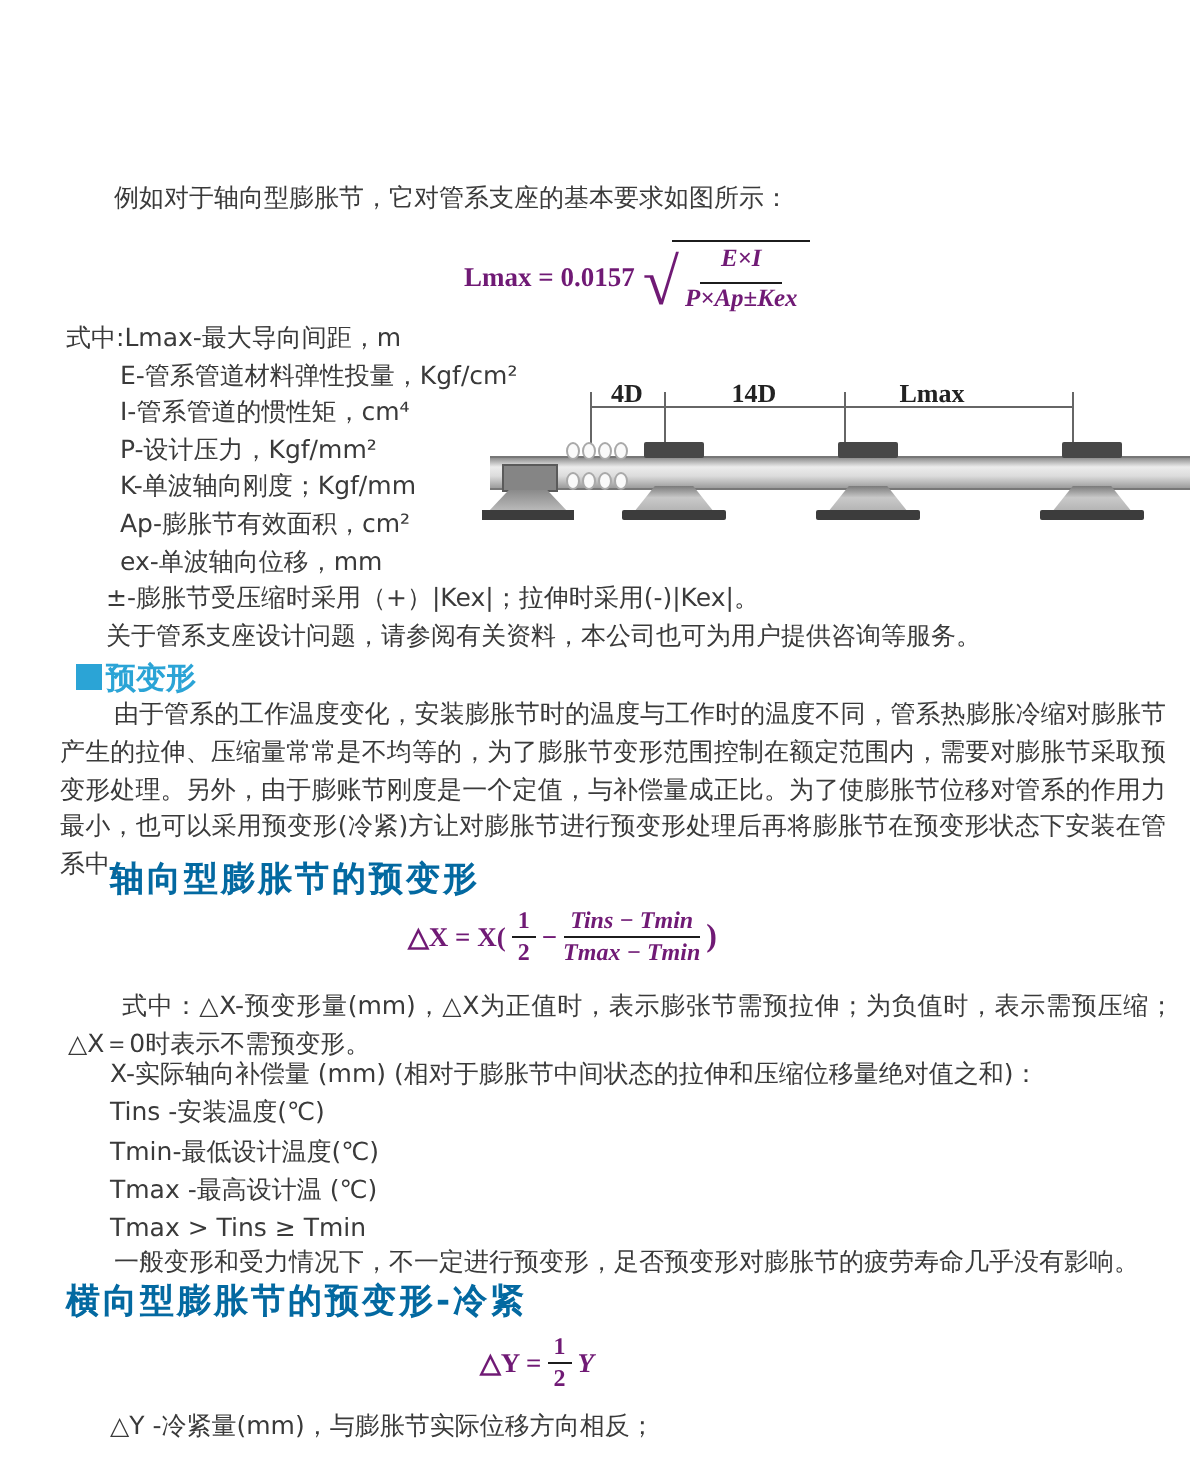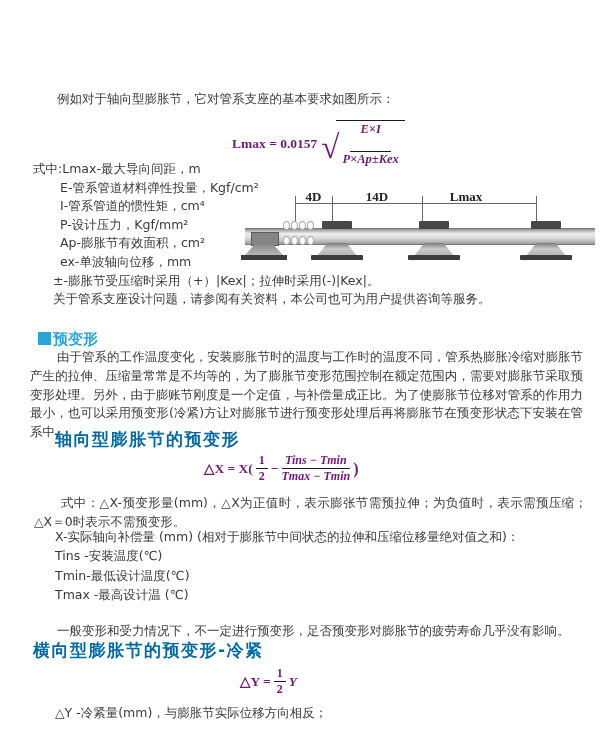--- a/index.html
+++ b/index.html
@@ -26,21 +26,21 @@
   
   .fx{font-family:"Liberation Serif",serif;font-weight:700;font-size:13.5px;color:#701a75;
       display:inline-flex;align-items:center;white-space:nowrap;}
   .fvar{font-style:italic;}
   .rad{font-size:33px;font-weight:400;line-height:26px;margin:0 -3px 0 4px;transform:translateY(3px);}
   .rooted{display:inline-flex;flex-direction:column;align-items:center;
           border-top:1.6px solid #1c1c1c;padding:1px 6px 0 6px;font-size:12.5px;}
   .frac{display:inline-flex;flex-direction:column;align-items:center;margin:0 3px;
         font-size:12px;line-height:1.25;}
   .frac .fnum{border-bottom:1.2px solid #1c1c1c;padding:0 3px;}
-  .rooted .fnum{border-bottom:1.2px solid #1c1c1c;padding:0 10px 14px 10px;font-style:italic;}
+  .rooted .fnum{border-bottom:1.2px solid #1c1c1c;padding:0 10px 4px 10px;font-style:italic;}
   .paren{font-size:16px;font-weight:700;}
   
   .diagram{left:243px;top:192px;width:354px;height:84px;}
   .dimline{position:absolute;left:52px;top:11px;width:241px;height:0;border-top:1px solid #666;}
   .tick{position:absolute;top:4px;width:0;height:32px;border-left:1px solid #666;}
   .dimlabel{position:absolute;top:-3px;font-family:"Liberation Serif",serif;font-weight:700;
             font-size:13px;color:#222;text-align:center;}
   .pipe{position:absolute;left:2px;top:36px;width:350px;height:15px;
         background:linear-gradient(to bottom,#8f8f8f 0%,#ececec 30%,#dcdcdc 60%,#9c9c9c 100%);
         border-top:1px solid #777;border-bottom:1px solid #777;}
@@ -73,20 +73,21 @@
       <span class="fnum fvar">E×I</span>
       <span class="fvar">P×Ap±Kex</span>
     </span>
   </div>
 
   <div class="abs defs" style="left:33px;top:160px;">
     <div class="def">式中:Lmax-最大导向间距，m</div>
     <div class="def ind">E-管系管道材料弹性投量，Kgf/cm²</div>
     <div class="def ind">I-管系管道的惯性矩，cm⁴</div>
     <div class="def ind">P-设计压力，Kgf/mm²</div>
+    <div class="def ind">K-单波轴向刚度；Kgf/mm</div>
     <div class="def ind">Ap-膨胀节有效面积，cm²</div>
     <div class="def ind">ex-单波轴向位移，mm</div>
     <div class="def ind2">±-膨胀节受压缩时采用（+）|Kex|；拉伸时采用(-)|Kex|。</div>
     <div class="def ind2">关于管系支座设计问题，请参阅有关资料，本公司也可为用户提供咨询等服务。</div>
   </div>
 
   <div class="abs diagram">
     <div class="dimline"></div>
     <div class="tick" style="left:52px;"></div>
     <div class="tick" style="left:89px;"></div>
@@ -145,20 +146,21 @@
     <span class="paren">)</span>
   </div>
 
   <p class="abs t indent" style="left:30px;top:489px;width:553px;margin:4px;">式中：△X-预变形量(mm)，△X为正值时，表示膨张节需预拉伸；为负值时，表示需预压缩；△X＝0时表示不需预变形。</p>
 
   <div class="abs params" style="left:55px;top:527px;">
     <div class="def">X-实际轴向补偿量 (mm) (相对于膨胀节中间状态的拉伸和压缩位移量绝对值之和)：</div>
     <div class="def">Tins -安装温度(℃)</div>
     <div class="def">Tmin-最低设计温度(℃)</div>
     <div class="def">Tmax -最高设计温 (℃)</div>
+    <div class="def">Tmax &gt; Tins ≥ Tmin</div>
   </div>
 
   <p class="abs t indent" style="left:30px;top:621px;width:553px;margin:0;">一般变形和受力情况下，不一定进行预变形，足否预变形对膨胀节的疲劳寿命几乎没有影响。</p>
 
   <div class="abs subhead" style="left:33px;top:639px;">横向型膨胀节的预变形-冷紧</div>
 
   <div class="abs fx" style="left:240px;top:666px;">
     <span>△Y =</span>
     <span class="frac">
       <span class="fnum">1</span>

